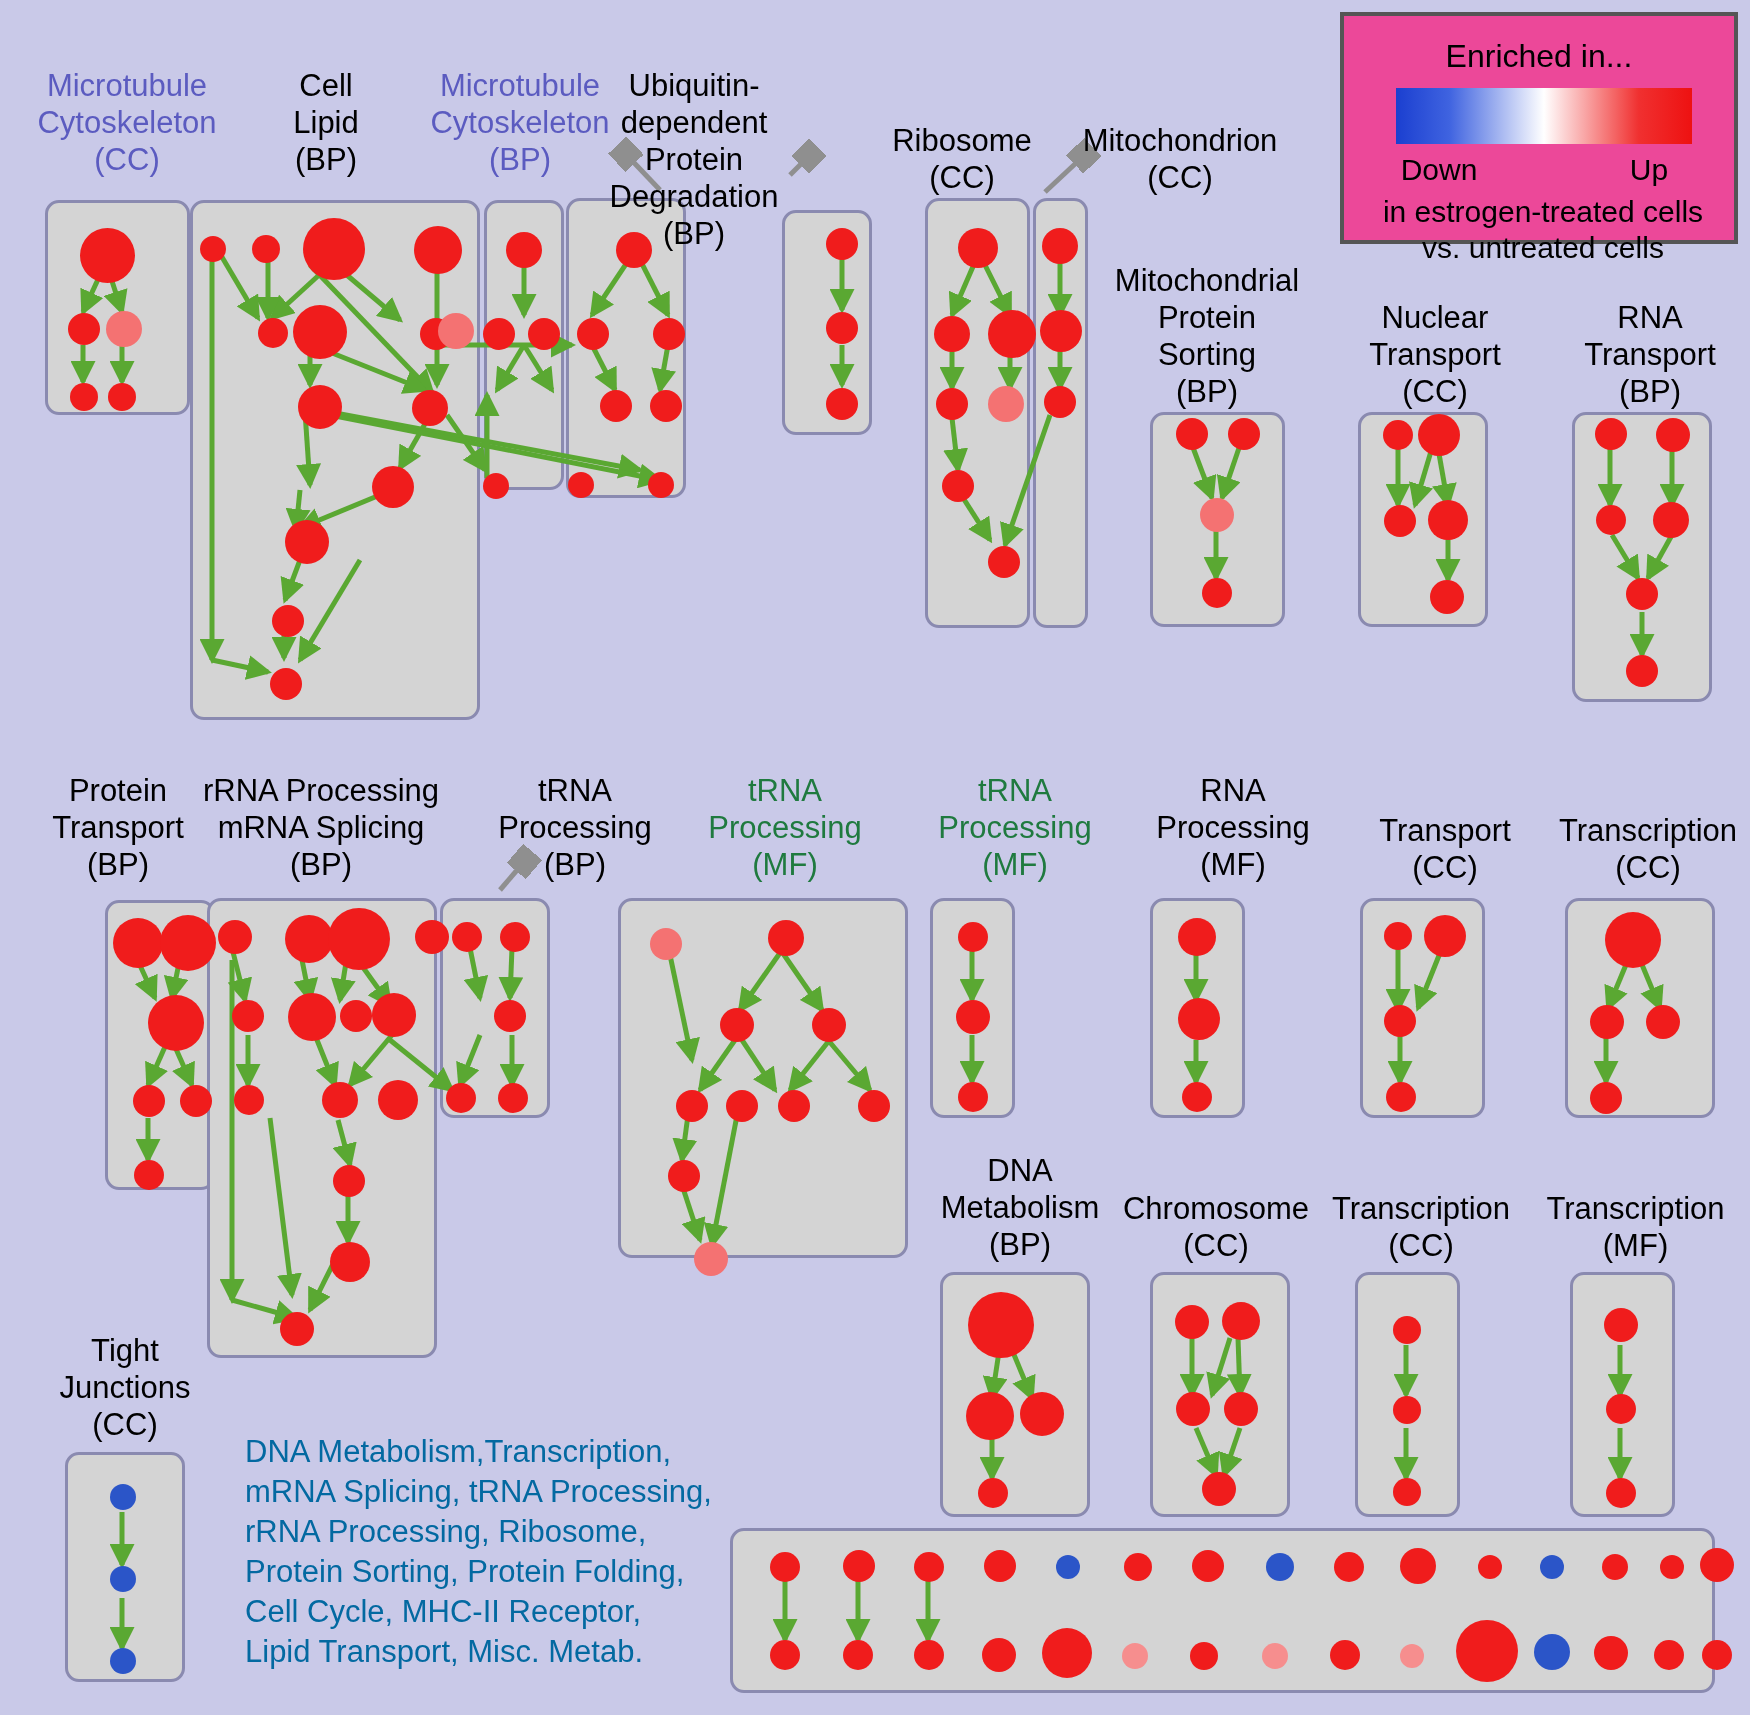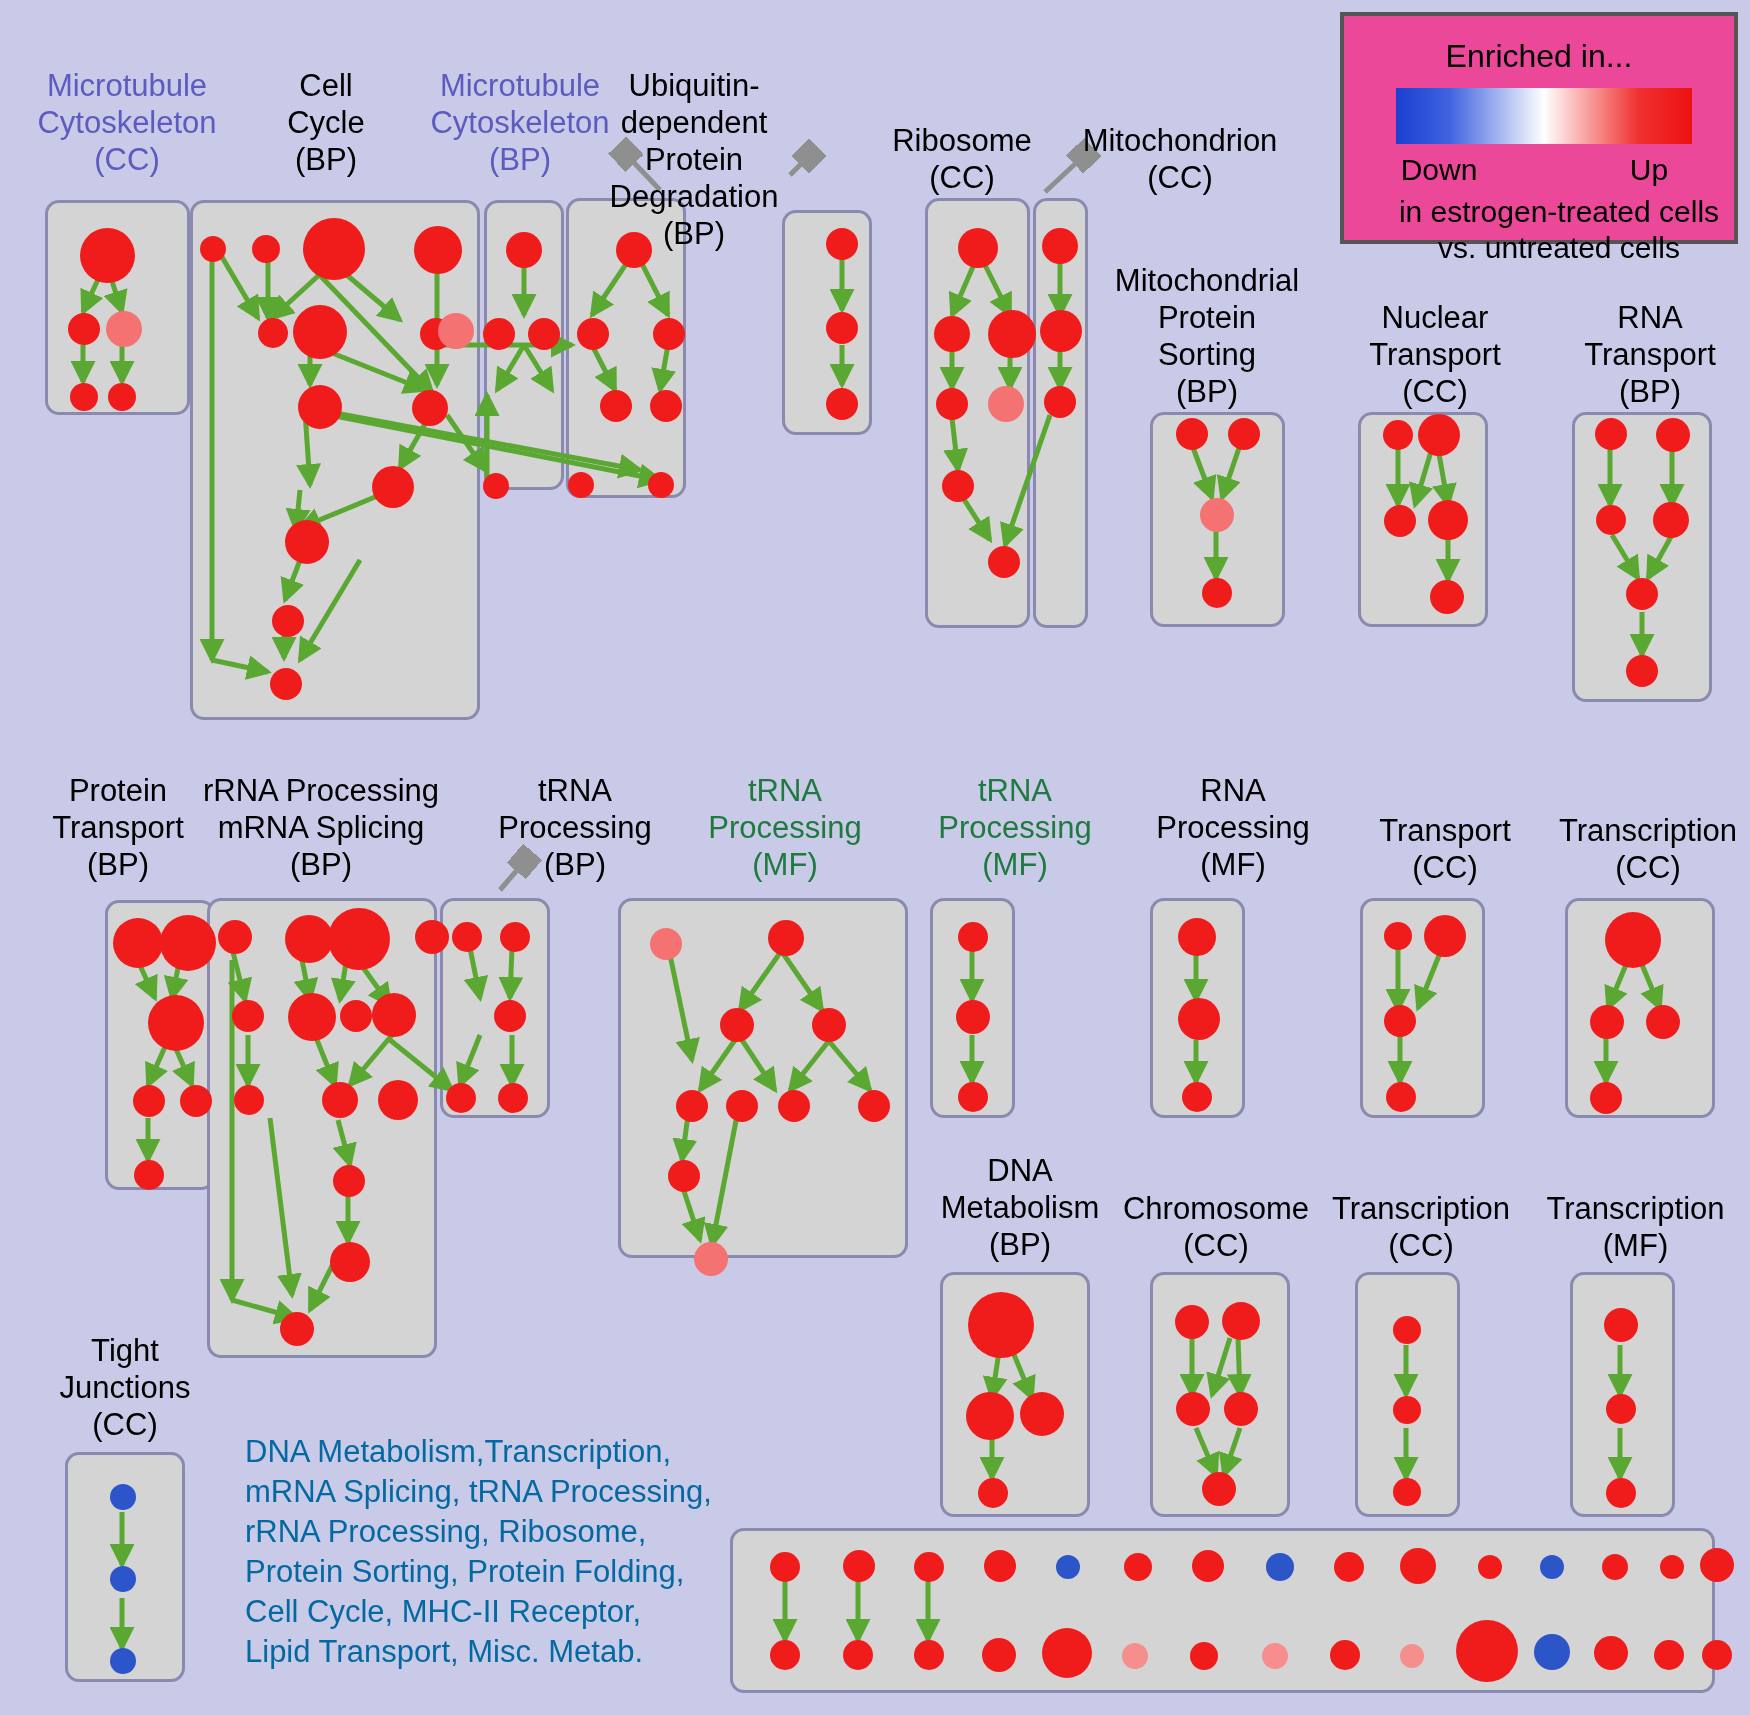--- a/index.html
+++ b/index.html
@@ -440,21 +440,21 @@
   <div class="node" style="left:1456px;top:1620px;width:62px;height:62px;background:#f01c1c;"></div>
   <div class="node" style="left:1534px;top:1634px;width:36px;height:36px;background:#2b55c8;"></div>
   <div class="node" style="left:1594px;top:1636px;width:34px;height:34px;background:#f01c1c;"></div>
   <div class="node" style="left:1654px;top:1640px;width:30px;height:30px;background:#f01c1c;"></div>
   <div class="node" style="left:1702px;top:1640px;width:30px;height:30px;background:#f01c1c;"></div>
 
   <div class="label purple" style="left:22px;top:55px;width:210px;">Microtubule
 Cytoskeleton
 (CC)</div>
   <div class="label" style="left:246px;top:55px;width:160px;">Cell
-Cycle
+Lipid
 (BP)</div>
   <div class="label purple" style="left:414px;top:55px;width:212px;">Microtubule
 Cytoskeleton
 (BP)</div>
   <div class="label" style="left:594px;top:55px;width:200px;">Ubiquitin-
 dependent
 Protein
 Degradation
 (BP)</div>
   <div class="label" style="left:872px;top:110px;width:180px;">Ribosome
@@ -513,17 +513,17 @@
 rRNA Processing, Ribosome,
 Protein Sorting, Protein Folding,
 Cell Cycle, MHC-II Receptor,
 Lipid Transport, Misc. Metab.</div>
 
   <div class="legend" style="left:1340px;top:12px;width:398px;height:232px;">
     <div class="legend-title" style="left:0;top:22px;">Enriched in...</div>
     <div class="gradbar" style="left:52px;top:72px;width:296px;height:56px;"></div>
     <div class="legend-small" style="left:40px;top:136px;width:110px;">Down</div>
     <div class="legend-small" style="left:250px;top:136px;width:110px;">Up</div>
-    <div class="legend-small" style="left:24px;top:178px;width:382px;white-space:pre-line;">in estrogen-treated cells
+    <div class="legend-small" style="left:8px;top:178px;width:382px;white-space:pre-line;">in estrogen-treated cells
 vs. untreated cells</div>
   </div>
 
 </div>
 
 </body></html>

